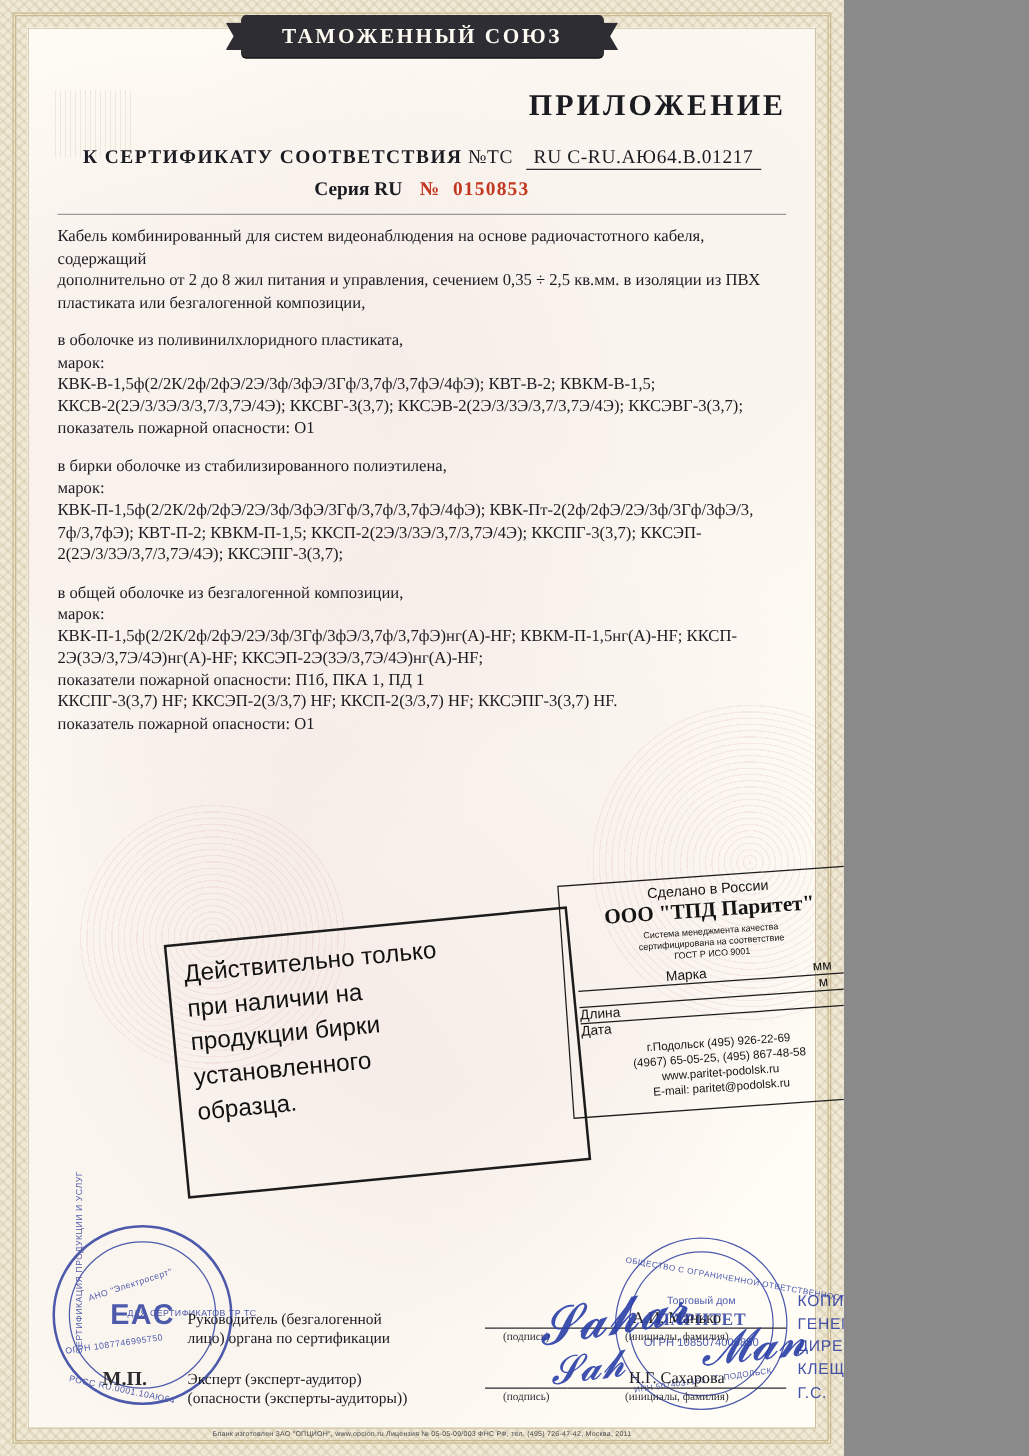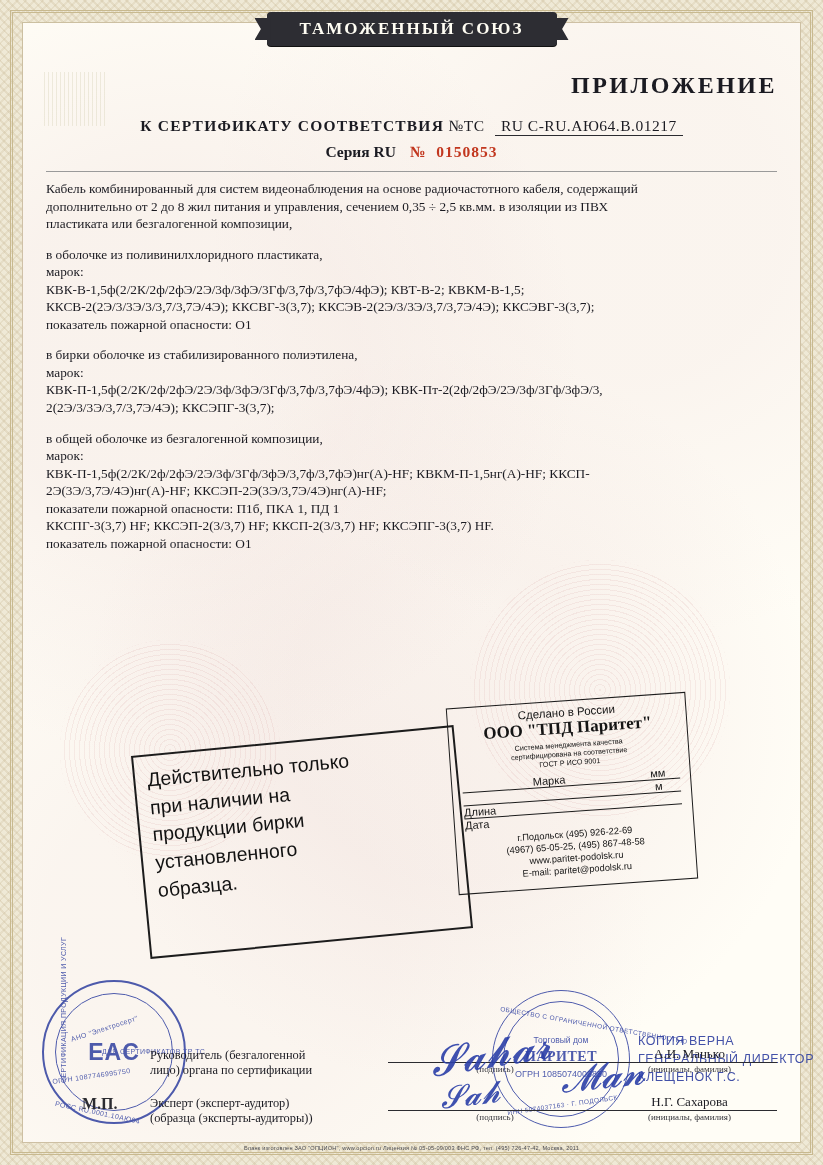--- a/index.html
+++ b/index.html
@@ -2,21 +2,21 @@
 <html><head>
 <meta charset="utf-8">
 <style>
   html, body {
     margin: 0;
     padding: 0;
     background: #8a8a8a;
   }
   .page {
     position: relative;
-    width: 823px;
+    width: 675px;
     height: 1165px;
     overflow: hidden;
     background: #ffffff;
     font-family: "Liberation Serif", serif;
     color: #1b1b22;
   }
   
   .border-outer {
     position: absolute;
     inset: 0;
@@ -370,20 +370,21 @@
 
       <p class="gap">в оболочке из поливинилхлоридного пластиката,</p>
       <p>марок:</p>
       <p>КВК-В-1,5ф(2/2К/2ф/2фЭ/2Э/3ф/3фЭ/3Гф/3,7ф/3,7фЭ/4фЭ); КВТ-В-2; КВКМ-В-1,5;</p>
       <p>ККСВ-2(2Э/3/3Э/3/3,7/3,7Э/4Э); ККСВГ-3(3,7); ККСЭВ-2(2Э/3/3Э/3,7/3,7Э/4Э); ККСЭВГ-3(3,7);</p>
       <p>показатель пожарной опасности: О1</p>
 
       <p class="gap">в бирки оболочке из стабилизированного полиэтилена,</p>
       <p>марок:</p>
       <p>КВК-П-1,5ф(2/2К/2ф/2фЭ/2Э/3ф/3фЭ/3Гф/3,7ф/3,7фЭ/4фЭ); КВК-Пт-2(2ф/2фЭ/2Э/3ф/3Гф/3фЭ/3,</p>
+      <p>7ф/3,7фЭ); КВТ-П-2; КВКМ-П-1,5; ККСП-2(2Э/3/3Э/3,7/3,7Э/4Э); ККСПГ-3(3,7); ККСЭП-</p>
       <p>2(2Э/3/3Э/3,7/3,7Э/4Э); ККСЭПГ-3(3,7);</p>
 
       <p class="gap">в общей оболочке из безгалогенной композиции,</p>
       <p>марок:</p>
       <p>КВК-П-1,5ф(2/2К/2ф/2фЭ/2Э/3ф/3Гф/3фЭ/3,7ф/3,7фЭ)нг(А)-HF; КВКМ-П-1,5нг(А)-HF; ККСП-</p>
       <p>2Э(3Э/3,7Э/4Э)нг(А)-HF; ККСЭП-2Э(3Э/3,7Э/4Э)нг(А)-HF;</p>
       <p>показатели пожарной опасности: П1б, ПКА 1, ПД 1</p>
       <p>ККСПГ-3(3,7) HF; ККСЭП-2(3/3,7) HF; ККСП-2(3/3,7) HF;  ККСЭПГ-3(3,7) HF.</p>
       <p>показатель пожарной опасности: О1</p>
     </div>
@@ -473,21 +474,21 @@
       <div class="sign-right">
         <div class="sign-name">А.И. Манько</div>
         <div class="rule"></div>
         <div class="cap">(инициалы, фамилия)</div>
       </div>
     </div>
 
     <div class="sign-row sign-row2">
       <div class="sign-left">
         <div class="l1">Эксперт (эксперт-аудитор)</div>
-        <div class="l2">(образца (эксперты-аудиторы))</div>
+        <div class="l2">(опасности (эксперты-аудиторы))</div>
       </div>
       <div class="sign-mid">
         <div class="rule"></div>
         <div class="cap">(подпись)</div>
       </div>
       <div class="sign-right">
         <div class="sign-name">Н.Г. Сахарова</div>
         <div class="rule"></div>
         <div class="cap">(инициалы, фамилия)</div>
       </div>

